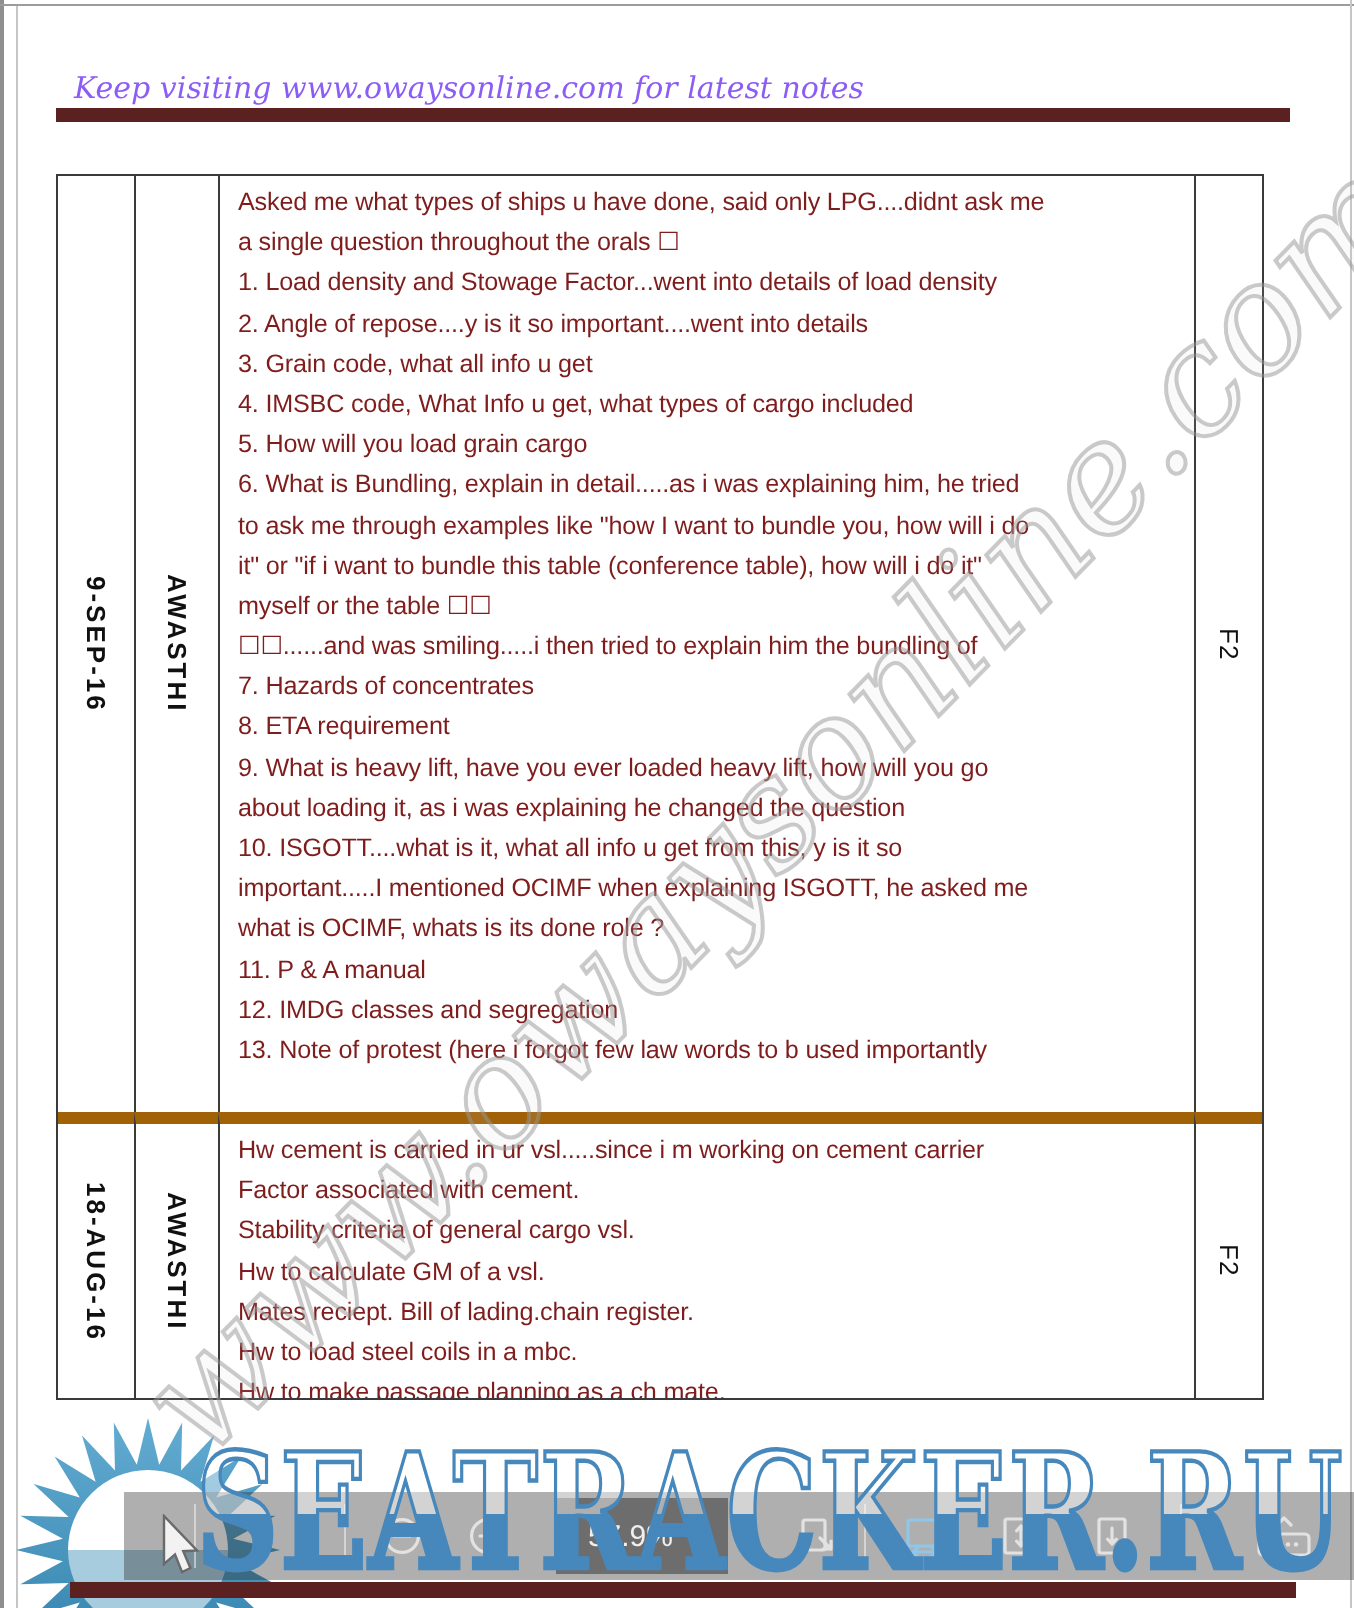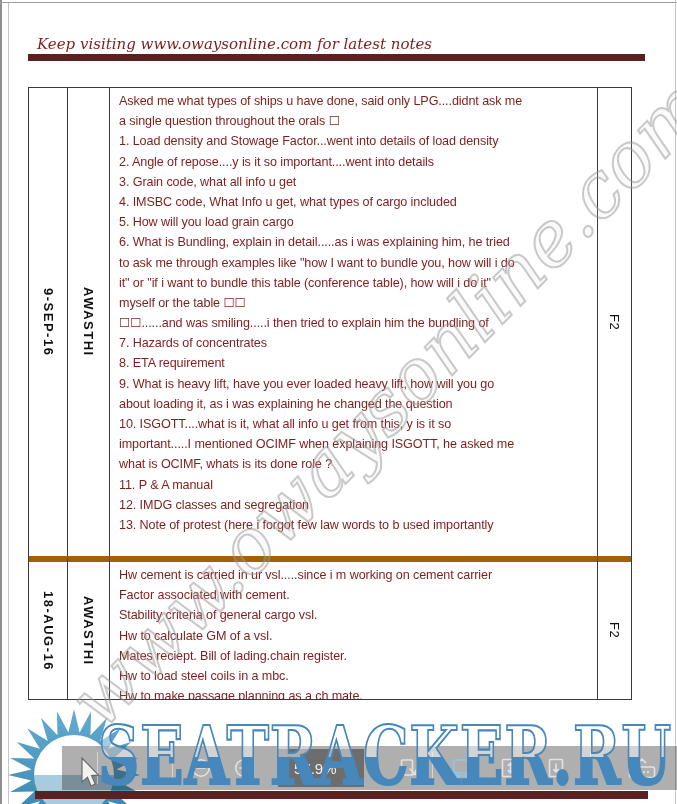--- a/index.html
+++ b/index.html
@@ -4,21 +4,21 @@
 <style>
   html,body{margin:0;padding:0;}
   body{width:677px;height:804px;position:relative;background:#ffffff;overflow:hidden;
        font-family:"Liberation Sans","DejaVu Sans",sans-serif;}
   .edge-left{position:absolute;left:0;top:0;width:2px;height:804px;background:#8f8f8f;}
   .edge-left2{position:absolute;left:8px;top:2px;width:1px;height:802px;background:#c6c6c6;}
   .edge-top{position:absolute;left:0;top:2px;width:677px;height:1px;background:#9c9c9c;}
   .edge-right{position:absolute;left:675px;top:0;width:1px;height:804px;background:#c6c6c6;}
 
   .header-note{position:absolute;left:37px;top:35px;font-family:"DejaVu Serif","Liberation Serif",serif;
-       font-style:italic;font-size:15px;color:#7f1d1d;white-space:nowrap;}
+       font-style:italic;font-size:15px;color:#8b5cf6;white-space:nowrap;}
   .bar-top{position:absolute;left:28px;top:54px;width:617px;height:7px;background:#5B2120;}
   .bar-bottom{position:absolute;left:35px;top:791px;width:613px;height:8px;background:#5B2120;z-index:6;}
 
   .doc-table{position:absolute;left:28px;top:87px;width:604px;height:613px;display:grid;
        grid-template-columns:38px 42px 488px 34px;grid-template-rows:468px 143px;
        border:1px solid #3a3a3a;box-sizing:border-box;z-index:1;background:transparent;}
   .cell{box-sizing:border-box;overflow:hidden;}
   .bl{border-left:1px solid #3a3a3a;}
   .bt{border-top:6px solid #a16207;}
   .vcell{display:flex;align-items:center;justify-content:center;}

